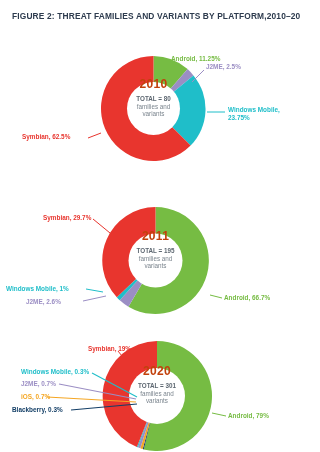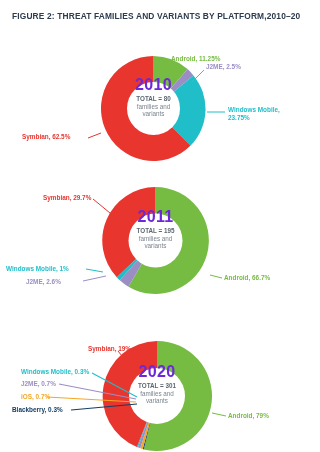--- a/index.html
+++ b/index.html
@@ -36,23 +36,23 @@
     display: block;
   }
   .center-label {
     position: absolute;
     text-align: center;
     left: 0;
     right: 0;
     pointer-events: none;
   }
   .center-year {
-    font-size: 16px;
-    font-weight: bold;
-    color: #6d28d9;
+    font-size: 12px;
+    font-weight: bold;
+    color: #c2410c;
     letter-spacing: 0.3px;
     line-height: 17px;
   }
   .center-total {
     font-size: 6.3px;
     font-weight: bold;
     color: #5c6670;
     line-height: 7.6px;
     margin-top: 2px;
   }
@@ -118,21 +118,21 @@
   </div>
   <div class="lbl two-line" style="left:228px;top:51px;color:#1fbec9;">
     <span>Windows Mobile,</span>
     <span>23.75%</span>
   </div>
   <div class="lbl" style="left:22px;top:78px;color:#e8352e;">
     <span>Symbian, 62.5%</span>
   </div>
 </div>
 
-<div class="chart-block" style="top:186px;height:115px;">
+<div class="chart-block" style="top:206px;height:115px;">
 
   <div class="donut-wrap" style="left:101px;top:0px;width:109px;height:109px;">
     <svg class="donut-svg" width="109" height="109" viewBox="0 0 109 109">
 
       <path fill="#76bc43" d="M 54.5 54.5 L 54.5 1 A 53.5 53.5 0 1 1 27.43 100.73 Z"></path>
 
       <path fill="#9b8ec4" d="M 54.5 54.5 L 27.43 100.73 A 53.5 53.5 0 0 1 18.76 94.36 Z"></path>
 
       <path fill="#1fbec9" d="M 54.5 54.5 L 18.76 94.36 A 53.5 53.5 0 0 1 15.81 91.15 Z"></path>
 

